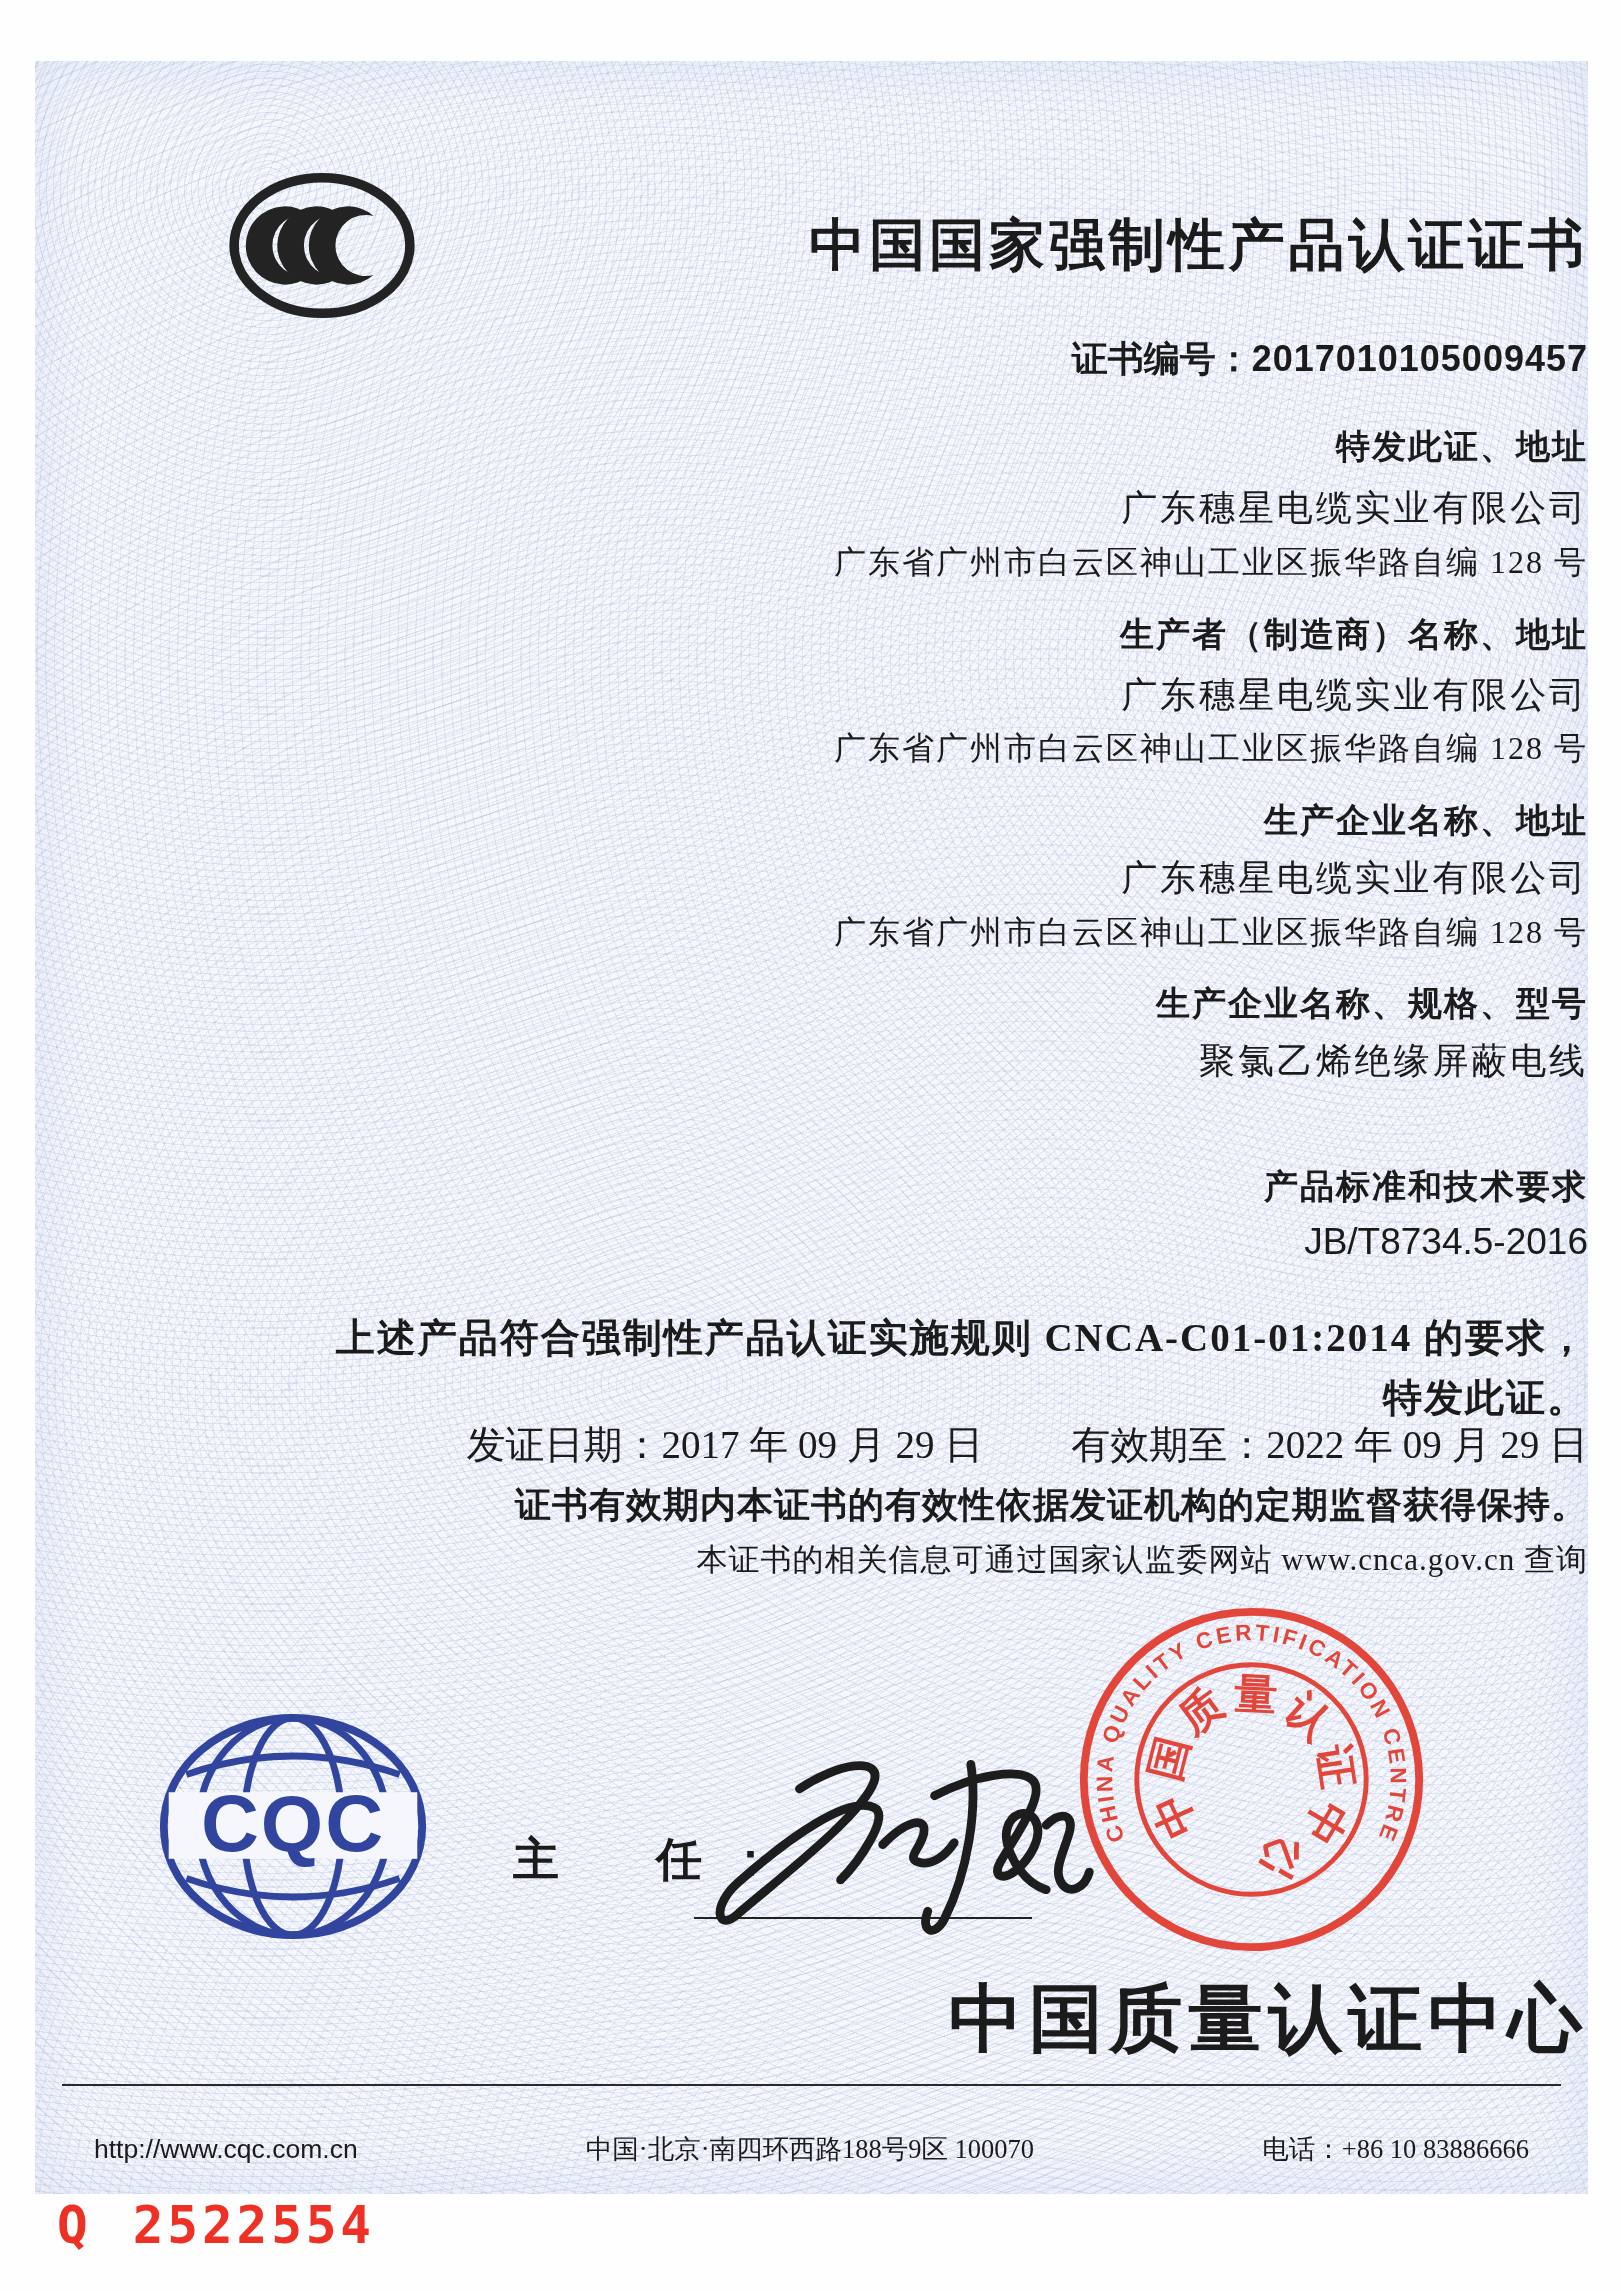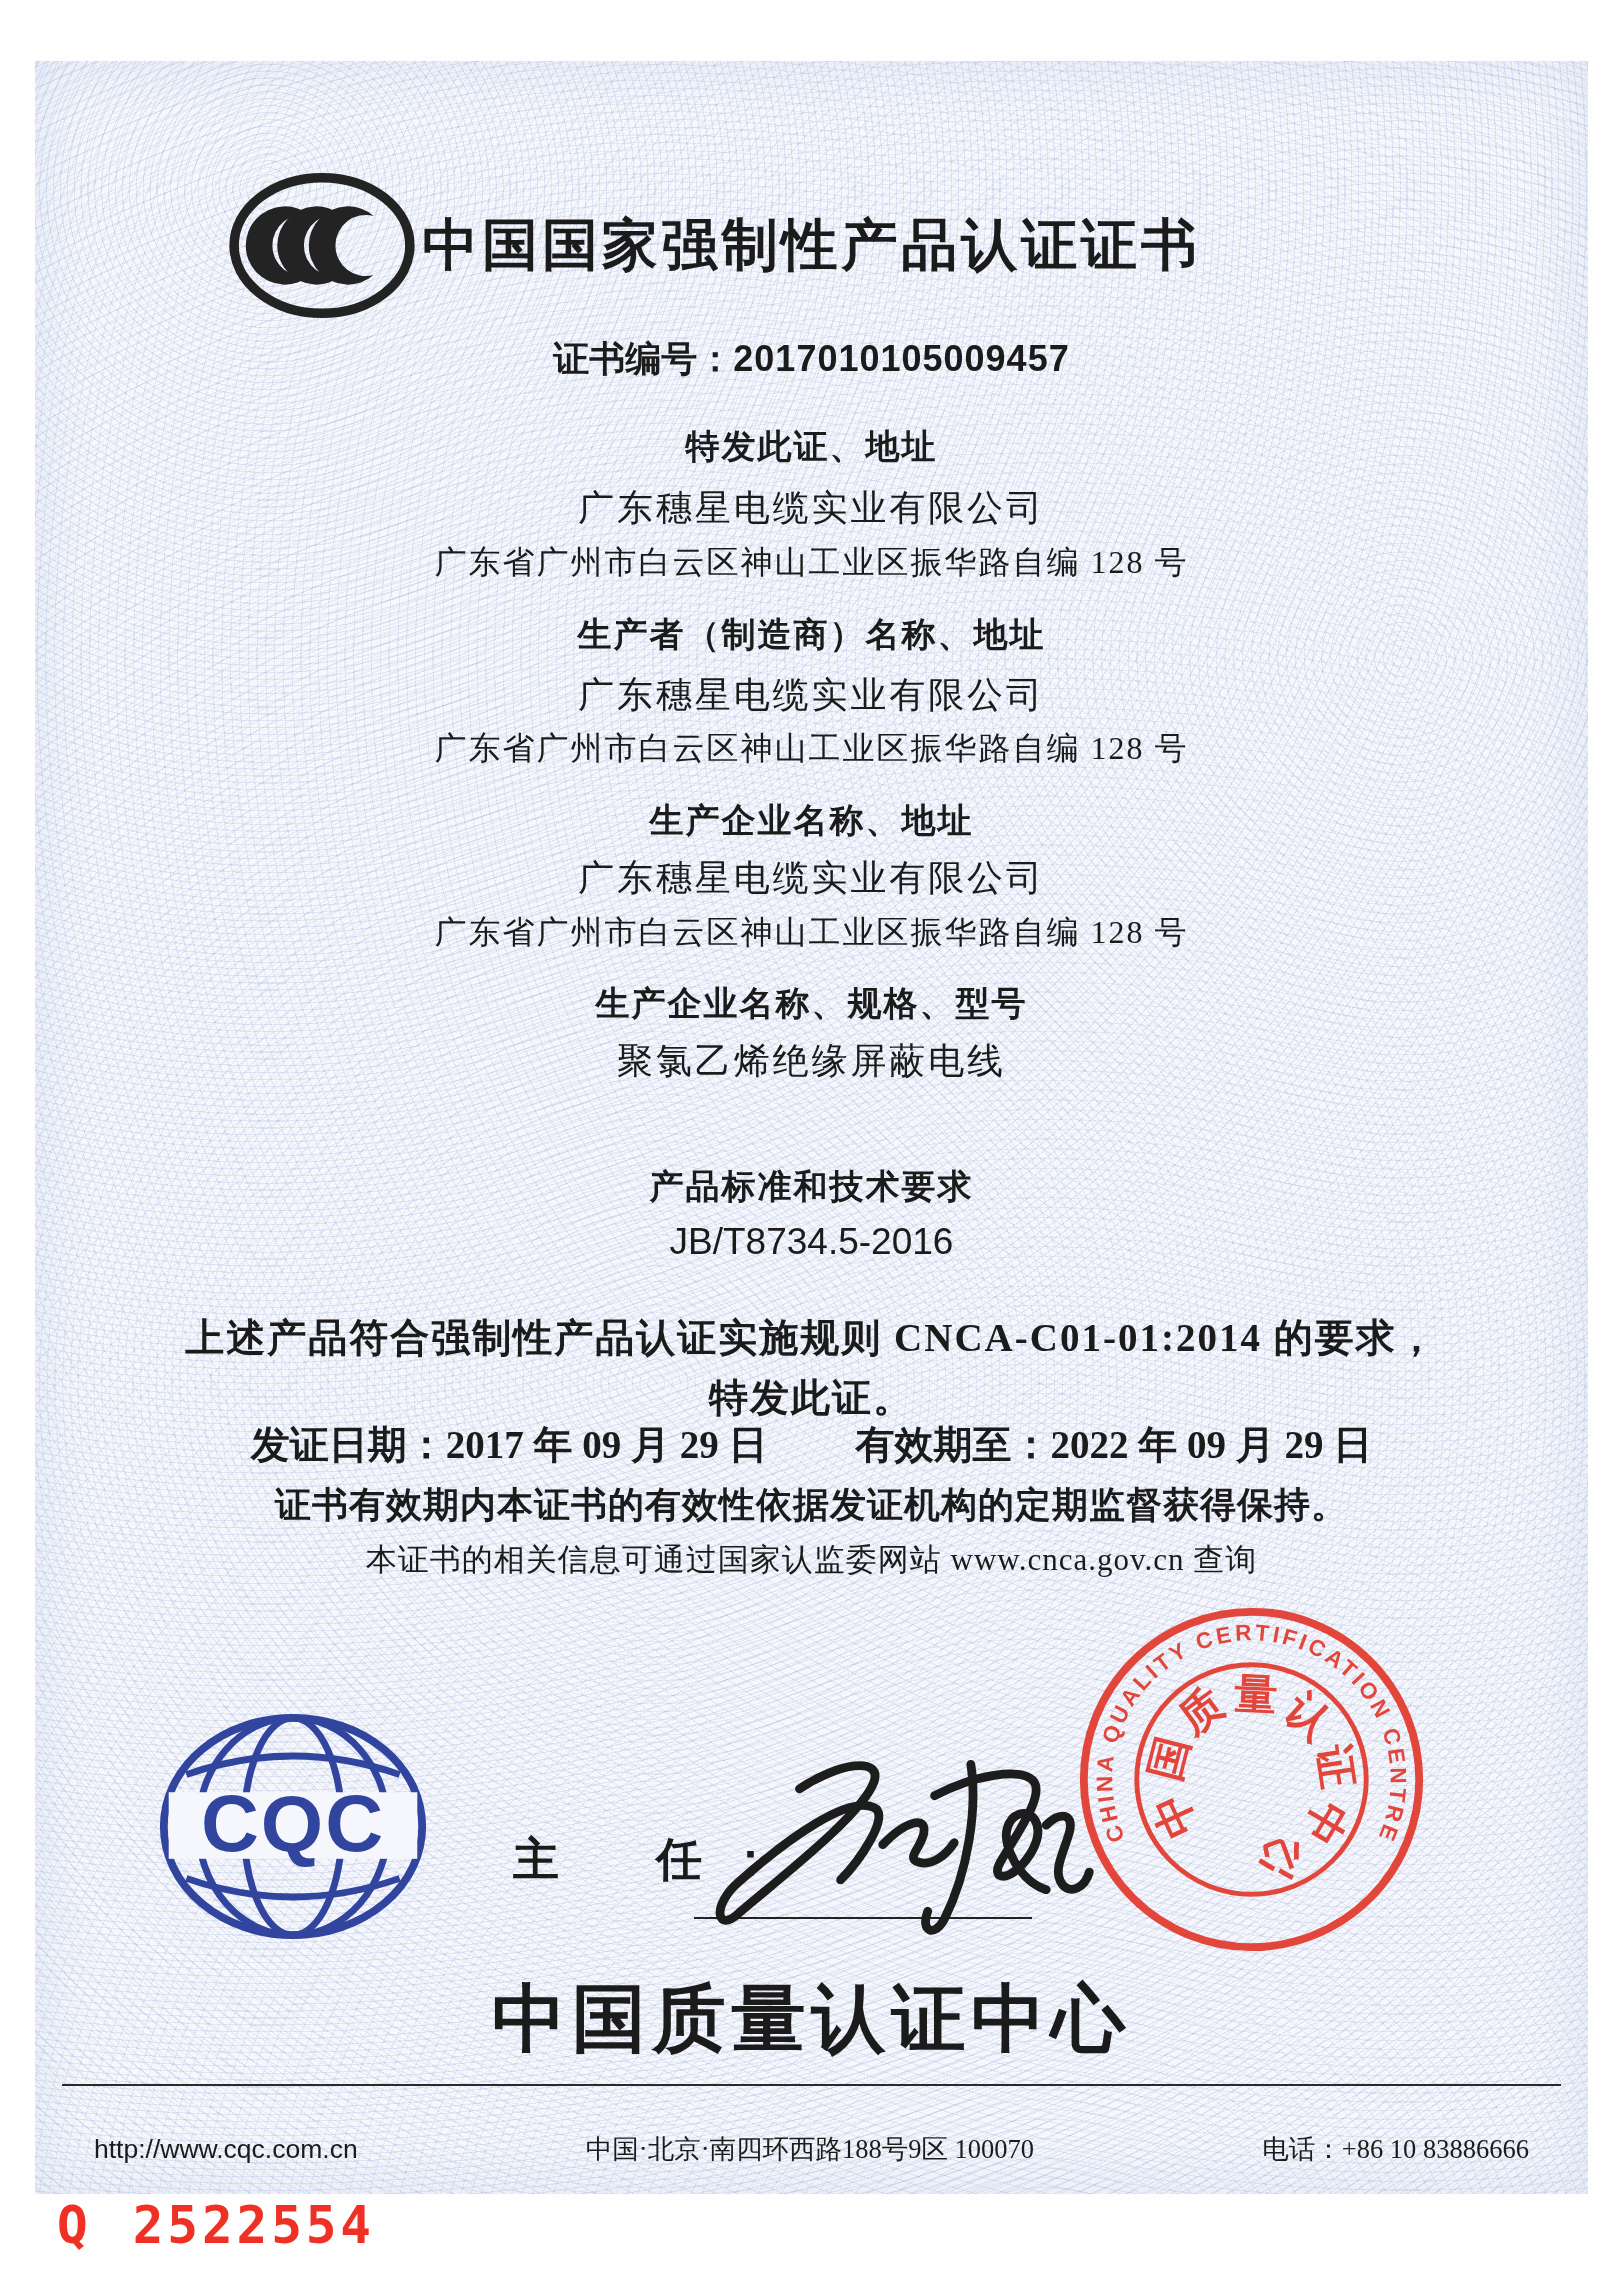--- a/index.html
+++ b/index.html
@@ -7,32 +7,32 @@
         font-family:"Liberation Serif","DejaVu Serif",serif;color:#1b1b1b;}
   
   .cert{position:absolute;left:35px;top:61px;right:33px;bottom:98px;
         background-color:#f5f7fc;
         background-image:
           repeating-radial-gradient(circle at 15% 6%,  rgba(122,142,200,0.17) 0 1.2px, transparent 1.2px 6.9px),
           repeating-radial-gradient(circle at 88% 28%, rgba(122,142,200,0.14) 0 1.2px, transparent 1.2px 8.8px),
           repeating-radial-gradient(circle at 40% 62%, rgba(122,142,200,0.12) 0 1.2px, transparent 1.2px 7.8px),
           repeating-radial-gradient(circle at 65% 108%,rgba(122,142,200,0.12) 0 1.2px, transparent 1.2px 9.8px);
         box-shadow:inset 0 0 59px rgba(140,160,210,0.18);}
-  .ln{position:absolute;left:0;right:0;text-align:center;white-space:nowrap;}
+  .ln{position:absolute;left:0;right:0;text-align:right;white-space:nowrap;}
   .title{top:147px;font-size:56px;font-weight:bold;letter-spacing:3.9px;}
   .certno{top:274px;font-size:36px;font-weight:bold;}
   .certno .num{font-family:"Liberation Sans","DejaVu Sans",sans-serif;letter-spacing:1px;}
   .sec-h{font-size:34px;font-weight:bold;letter-spacing:2px;}
   .sec-n{font-size:36px;letter-spacing:2.9px;}
   .sec-a{font-size:32px;letter-spacing:2px;}
   .latin{font-family:"Liberation Sans","DejaVu Sans",sans-serif;font-size:33px;}
   .em{font-size:39px;font-weight:bold;letter-spacing:2px;margin-top:19px;}
   .note{font-size:36px;font-weight:bold;letter-spacing:1px;}
   .query{font-size:31px;font-weight:normal;letter-spacing:1px;}
-  .dates{font-size:39px;font-weight:bold;}
+  .dates{font-size:39px;font-weight:normal;}
   .dates .gap{display:inline-block;width:88px;}
   .director{position:absolute;left:478px;top:1768px;font-size:46px;font-weight:bold;letter-spacing:25.5px;}
   .sigline{position:absolute;left:659px;top:1856px;width:338px;border-bottom:2.9px solid #222;}
   .issuer{top:1909px;font-size:74px;font-weight:bold;letter-spacing:5.9px;}
   .rule{position:absolute;left:27.4px;right:27.4px;top:2023px;border-top:2.9px solid #2a2a2a;}
   .footer{position:absolute;left:59px;right:59px;top:2070px;font-size:26.5px;
           display:flex;justify-content:space-between;align-items:baseline;}
   .footer .sans{font-family:"Liberation Sans","DejaVu Sans",sans-serif;}
   .serial{position:absolute;left:57px;top:2196px;font-family:"DejaVu Sans Mono","Liberation Mono",monospace;
           font-size:51px;font-weight:bold;}

